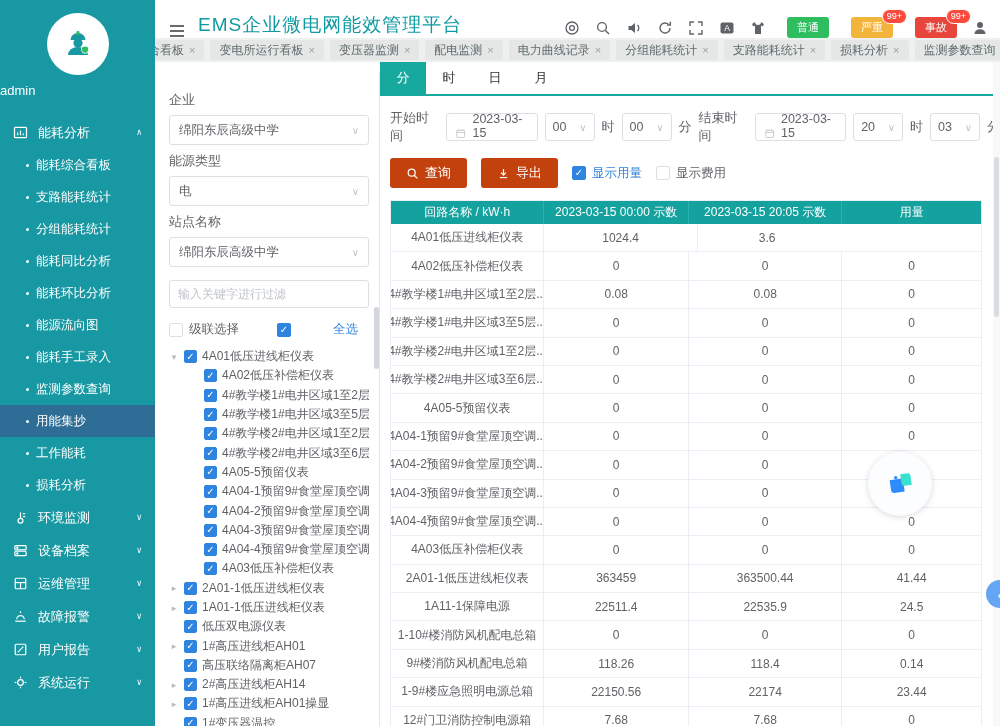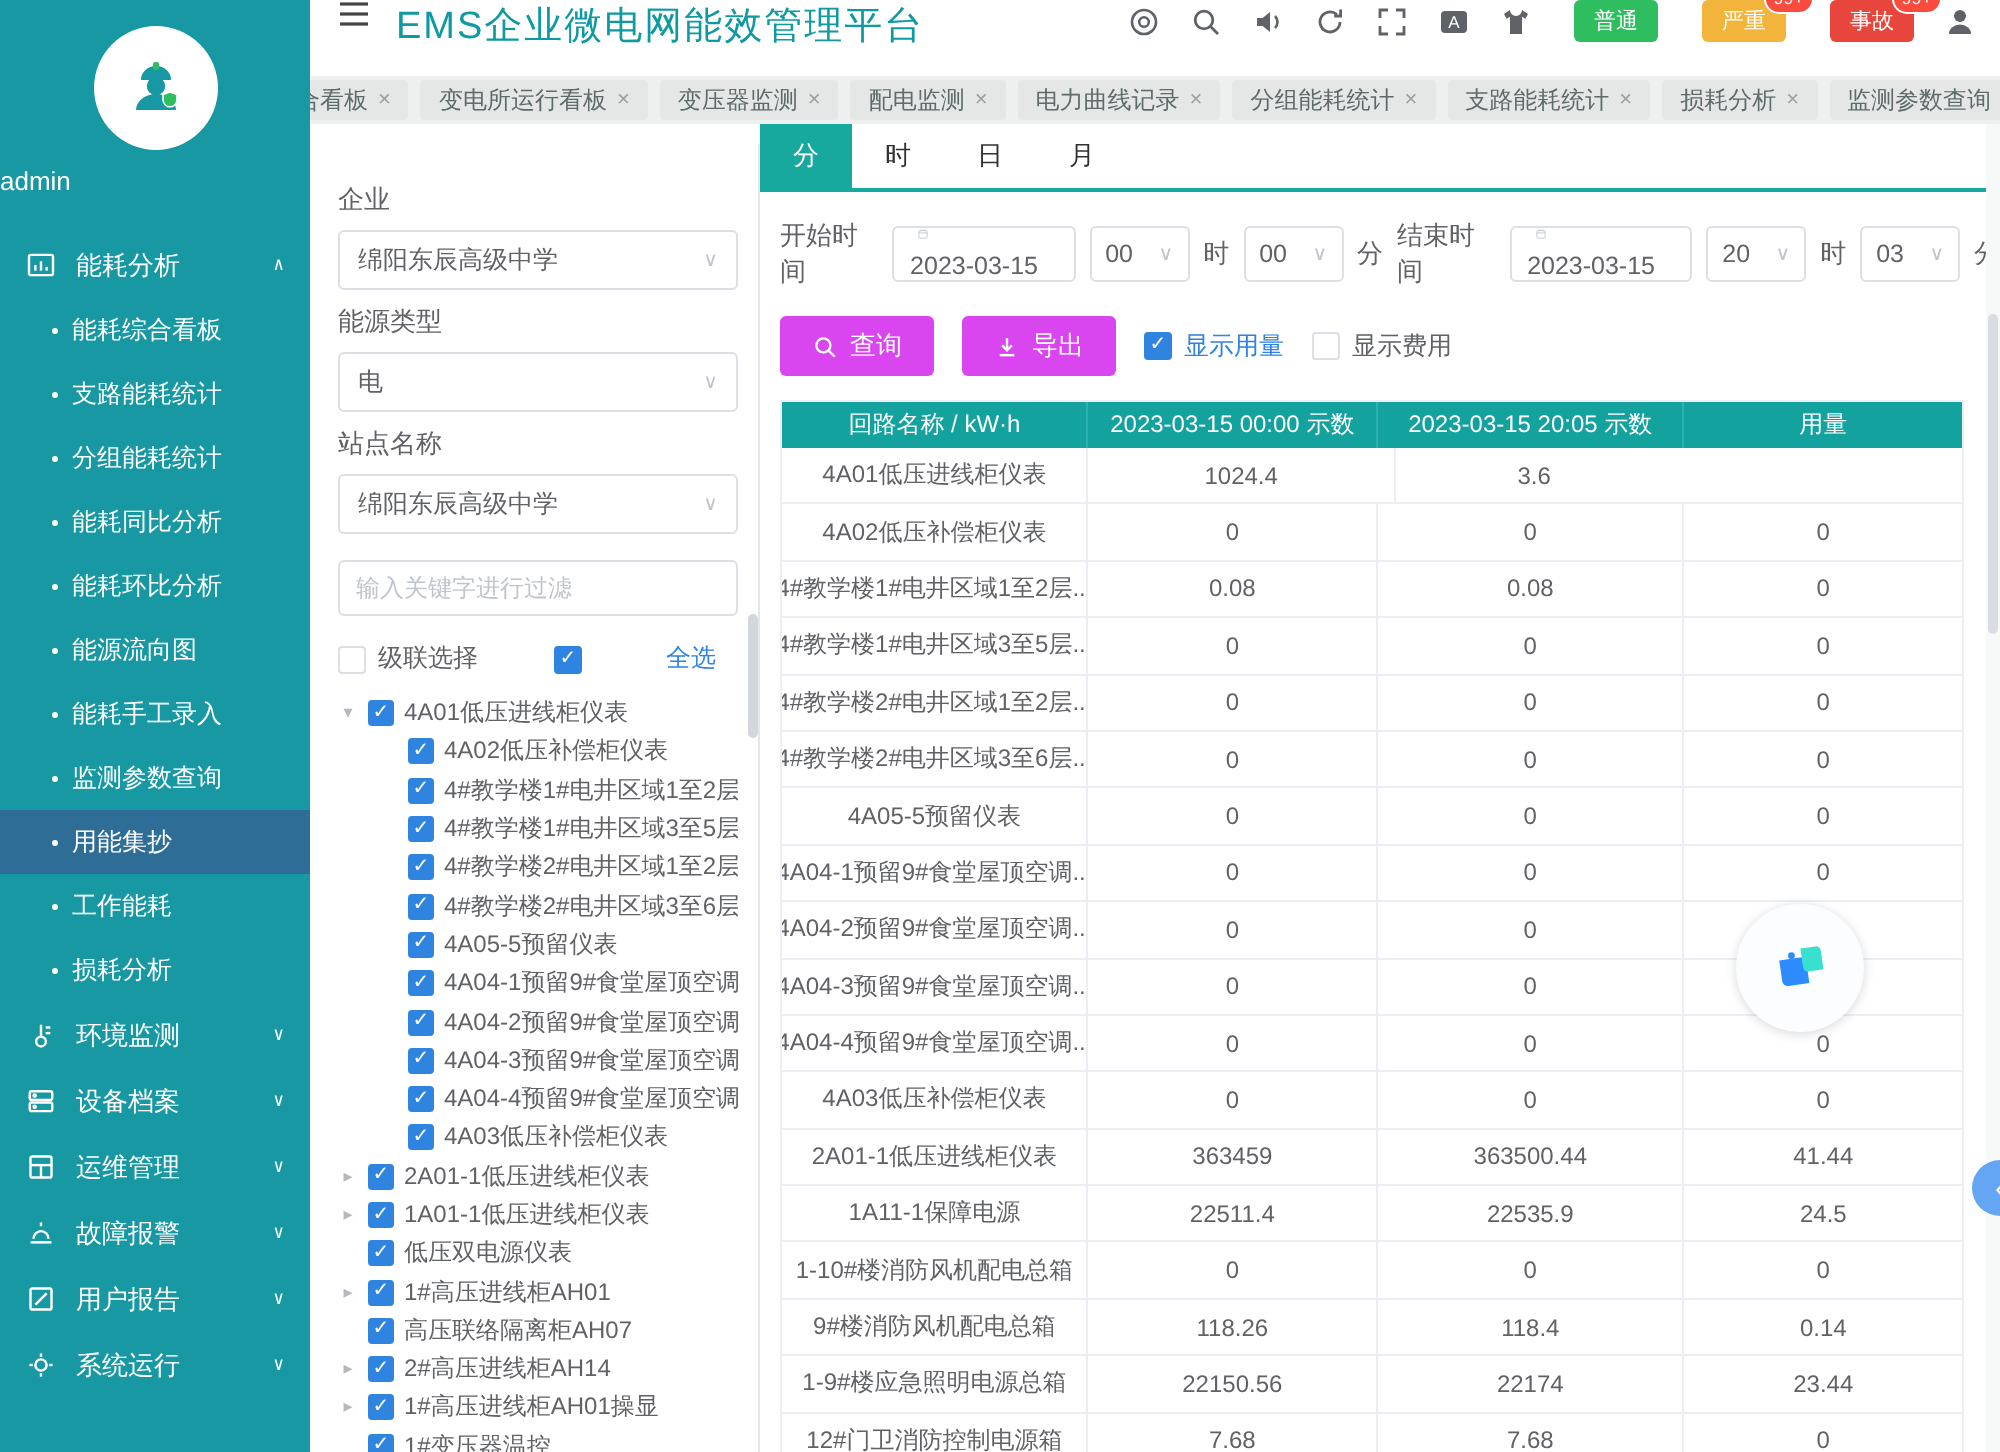--- a/index.html
+++ b/index.html
@@ -15,21 +15,21 @@
   .menu-group{height:33px;display:flex;align-items:center;gap:10px;padding:0 13px;font-size:13px;cursor:pointer;font-family:Liberation Mono, monospace;}
   .gicon{width:15px;height:15px;display:inline-flex;color:#fff;}
   .gchev{margin-left:auto;font-size:9px;opacity:.95;}
   .submenu-item{height:32px;display:flex;align-items:center;padding-left:36px;font-size:12.5px;position:relative;cursor:pointer;}
   .submenu-item::before{content:"";width:3px;height:3px;border-radius:50%;background:#fff;
           position:absolute;left:26px;top:50%;margin-top:-1.5px;}
   .submenu-item.active{background:#2d6d96;}
 
   
   .topbar{position:absolute;left:155px;top:0;width:845px;height:38px;background:#fff;
-          display:flex;align-items:flex-start;gap:13px;padding:0 12px 0 14px;box-sizing:border-box;}
+          display:flex;align-items:flex-end;gap:13px;padding:0 12px 0 14px;box-sizing:border-box;}
   .hamburger{color:#444;display:inline-flex;cursor:pointer;}
   .app-title{color:#0f9aa2;font-size:19px;letter-spacing:1px;white-space:nowrap;}
   .header-right{margin-left:auto;display:flex;align-items:center;gap:15px;color:#5f6368;}
   .hicon{display:inline-flex;cursor:pointer;}
   .badge{position:relative;font-size:11px;color:#fff;padding:3px 10px;border-radius:3px;cursor:pointer;white-space:nowrap;}
   .badge.normal{background:#2ebd5f;}
   .badge.warning{background:#f3b43b;}
   .badge.danger{background:#e8453c;}
   .bcount{position:absolute;top:-8px;right:-14px;background:#fa4b3e;color:#fff;border-radius:8px;
           padding:0 4px;font-size:9px;line-height:13px;border:1px solid #fff;}
@@ -66,26 +66,26 @@
   .titem.lvl1{padding-left:20px;}
   .titem .cb{width:13px;height:13px;}
   .tree-scroll{position:absolute;right:0;top:235px;width:5px;height:62px;background:#d3d6da;border-radius:3px;}
 
   
   .right-panel{position:absolute;left:380px;top:62px;width:620px;height:664px;background:#fff;box-sizing:border-box;}
   .ptabs{height:32px;border-bottom:2px solid #17a89e;display:flex;align-items:stretch;}
   .ptab{width:46px;display:flex;align-items:center;justify-content:center;font-size:13px;color:#303133;cursor:pointer;}
   .ptab.active{background:#17a89e;color:#fff;}
   .form-row{margin:13px 0 0 10px;display:flex;align-items:center;gap:7px;font-size:13px;color:#606266;flex-wrap:nowrap;}
-  .date-box{border:1px solid #dcdfe6;border-radius:3px;height:28px;display:flex;align-items:flex-start;gap:6px;
-            padding:0 8px;width:96px;box-sizing:border-box;font-size:12.5px;color:#606266;cursor:pointer;flex-direction:column;}
+  .date-box{border:1px solid #dcdfe6;border-radius:3px;height:28px;display:flex;align-items:flex-end;gap:6px;
+            padding:0 8px;width:96px;box-sizing:border-box;font-size:12.5px;color:#606266;cursor:pointer;}
   .mini-select{border:1px solid #dcdfe6;border-radius:3px;height:28px;width:52px;box-sizing:border-box;
                display:flex;align-items:center;justify-content:space-between;padding:0 7px;font-size:12.5px;color:#606266;cursor:pointer;}
   .btn-row{margin:13px 0 0 10px;display:flex;align-items:center;gap:14px;}
-  .btn{background:#d946ef;color:#fff;height:30px;border:none;border-radius:3px;padding:0 16px;font-size:13px;
+  .btn{background:#c2410c;color:#fff;height:30px;border:none;border-radius:3px;padding:0 16px;font-size:13px;
        display:inline-flex;align-items:center;gap:6px;cursor:pointer;font-family:inherit;}
   .cklabel{font-size:12.5px;color:#606266;display:inline-flex;align-items:center;gap:6px;cursor:pointer;}
   .cklabel.blue span.cktext{color:#2f84e0;}
 
   
   .etable{margin:12px 18px 0 10px;border:1px solid #ebeef5;border-bottom:none;}
   .thead{display:flex;}
   .hcell{background:#14a29f;color:#fff;font-size:12px;height:23px;display:flex;align-items:center;
          justify-content:center;border-right:1px solid #2ab3ae;box-sizing:border-box;}
   .hcell:last-child{border-right:none;}

